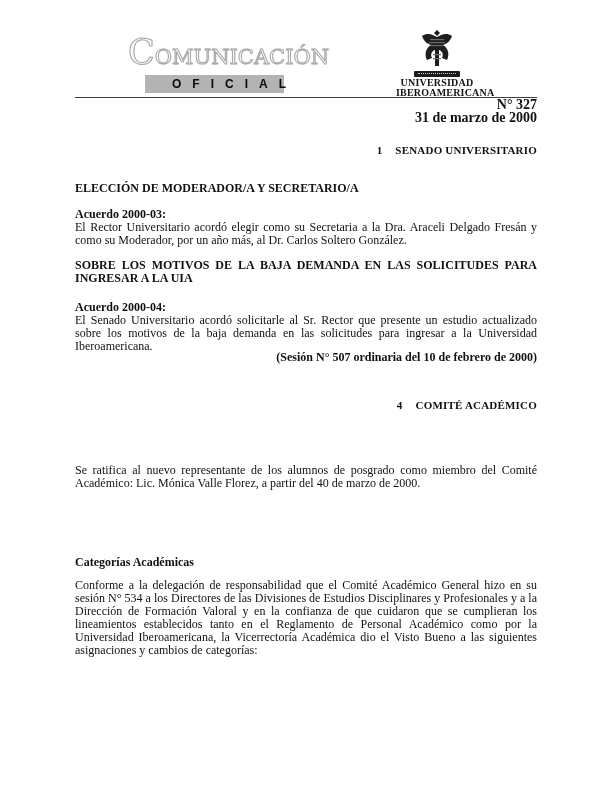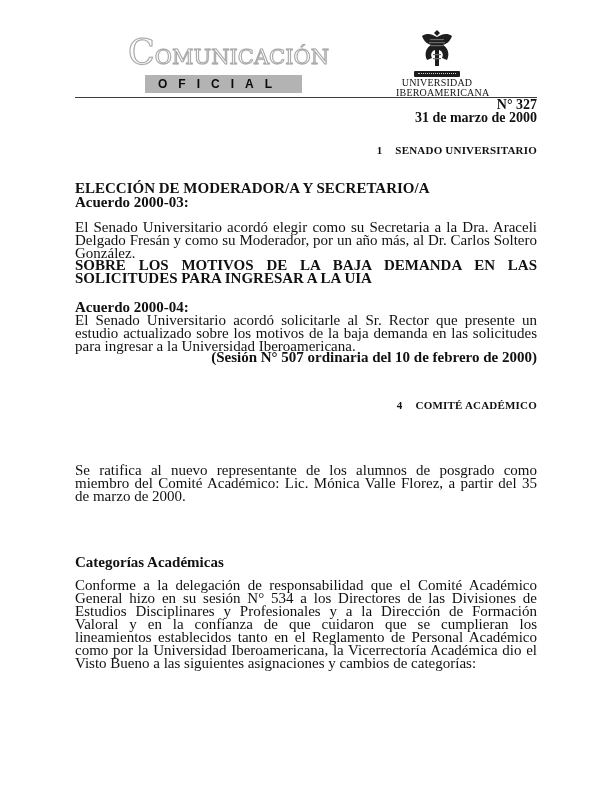--- a/index.html
+++ b/index.html
@@ -23,67 +23,68 @@
     font-size: 21px;
     line-height: 36px;
     color: #fdfdfd;
     -webkit-text-stroke: 1px #a8a8a8;
     text-shadow: 0 0 1px #b5b5b5, 0 0 1px #b5b5b5;
     letter-spacing: 0px;
     white-space: nowrap;
   }
   .masthead-title::first-letter { font-size: 35px; }
   .oficial-badge {
-    left: 145px; top: 75px; width: 157px; height: 18px;
+    left: 145px; top: 75px; width: 125px; height: 18px;
     background: #b3b3b3;
     font-family: "Liberation Sans", sans-serif;
     font-weight: bold;
     font-size: 12px;
     line-height: 18px;
     color: #0a0a0a;
     letter-spacing: 11px;
     text-indent: 13px;
     white-space: nowrap;
+    padding-left: 14px;
   }
 
   
   .uni-block { left: 396px; top: 30px; width: 82px; text-align: center; }
   .crest { width: 40px; height: 40px; margin: 0 auto; display: block; }
   .crest-banner {
     width: 46px; height: 6px; margin: 1px auto 1px auto;
     background: #1c1c1c;
     border-radius: 1px;
     position: relative;
   }
   .crest-banner::after {
     content: "";
     position: absolute; left: 4px; right: 4px; top: 2px;
     border-top: 1px dotted #cfcfcf;
   }
   .uni-name {
     font-family: "Liberation Serif", serif;
-    font-weight: normal;
+    font-weight: bold;
     font-size: 10px;
     line-height: 9.5px;
     color: #151515;
     letter-spacing: 0.2px;
     transform: scaleY(1.0);
   }
 
   
   .header-rule { left: 75px; top: 97px; width: 462px; height: 0; border-top: 1.2px solid #3d3d3d; }
   .issue-number, .issue-date {
     left: 75px; width: 462px; text-align: right;
     font-weight: bold; font-size: 14px; line-height: 13px;
   }
   .issue-number { top: 98px; }
   .issue-date { top: 111px; }
 
   
-  .block { left: 75px; width: 462px; font-size: 15px; line-height: 13px; }
+  .block { left: 75px; width: 462px; font-size: 12px; line-height: 13px; }
   .center { text-align: right; }
   .bold { font-weight: bold; }
   .just { text-align: justify; }
   .sec-num { display: inline-block; margin-right: 13px; }
   .sec-heading { font-size: 11px; letter-spacing: 0.2px; }
 </style>
 </head>
 <body>
 
 <div class="page">
@@ -108,32 +109,32 @@
 
   <div class="abs header-rule"></div>
   <div class="abs issue-number">N° 327</div>
   <div class="abs issue-date">31 de marzo de 2000</div>
 
   <div class="abs block center bold sec-heading" style="top:144px">
     <span class="sec-num">1</span><span>SENADO UNIVERSITARIO</span>
   </div>
 
   <div class="abs block bold" style="top:182px">ELECCIÓN DE MODERADOR/A Y SECRETARIO/A</div>
-  <div class="abs block bold" style="top:196px">Acuerdo 2000-03:</div>
-  <div class="abs block just" style="top:221px">El Senado Universitario acordó elegir como su Secretaria a la Dra. Araceli Delgado Fresán y como su Moderador, por un año más, al Dr. Carlos Soltero González.</div>
+  <div class="abs block bold" style="top:208px">Acuerdo 2000-03:</div>
+  <div class="abs block just" style="top:221px">El Rector Universitario acordó elegir como su Secretaria a la Dra. Araceli Delgado Fresán y como su Moderador, por un año más, al Dr. Carlos Soltero González.</div>
 
   <div class="abs block bold just" style="top:259px">SOBRE LOS MOTIVOS DE LA BAJA DEMANDA EN LAS SOLICITUDES PARA INGRESAR A LA UIA</div>
   <div class="abs block bold" style="top:301px">Acuerdo 2000-04:</div>
   <div class="abs block just" style="top:314px">El Senado Universitario acordó solicitarle al Sr. Rector que presente un estudio actualizado sobre los motivos de la baja demanda en las solicitudes para ingresar a la Universidad Iberoamericana.</div>
 
   <div class="abs block center bold" style="top:351px">(Sesión N° 507 ordinaria del 10 de febrero de 2000)</div>
 
   <div class="abs block center bold sec-heading" style="top:399px">
     <span class="sec-num">4</span><span>COMITÉ ACADÉMICO</span>
   </div>
 
-  <div class="abs block just" style="top:464px">Se ratifica al nuevo representante de los alumnos de posgrado como miembro del Comité Académico: Lic. Mónica Valle Florez, a partir del 35 de marzo de 2000.</div>
+  <div class="abs block just" style="top:464px">Se ratifica al nuevo representante de los alumnos de posgrado como miembro del Comité Académico: Lic. Mónica Valle Florez, a partir del 40 de marzo de 2000.</div>
 
 
   <div class="abs block bold" style="top:556px">Categorías Académicas</div>
   <div class="abs block just" style="top:579px">Conforme a la delegación de responsabilidad que el Comité Académico General hizo en su sesión N° 534 a los Directores de las Divisiones de Estudios Disciplinares y Profesionales y a la Dirección de Formación Valoral y en la confianza de que cuidaron que se cumplieran los lineamientos establecidos tanto en el Reglamento de Personal Académico como por la Universidad Iberoamericana, la Vicerrectoría Académica dio el Visto Bueno a las siguientes asignaciones y cambios de categorías:</div>
 
 </div>
 
 </body></html>

